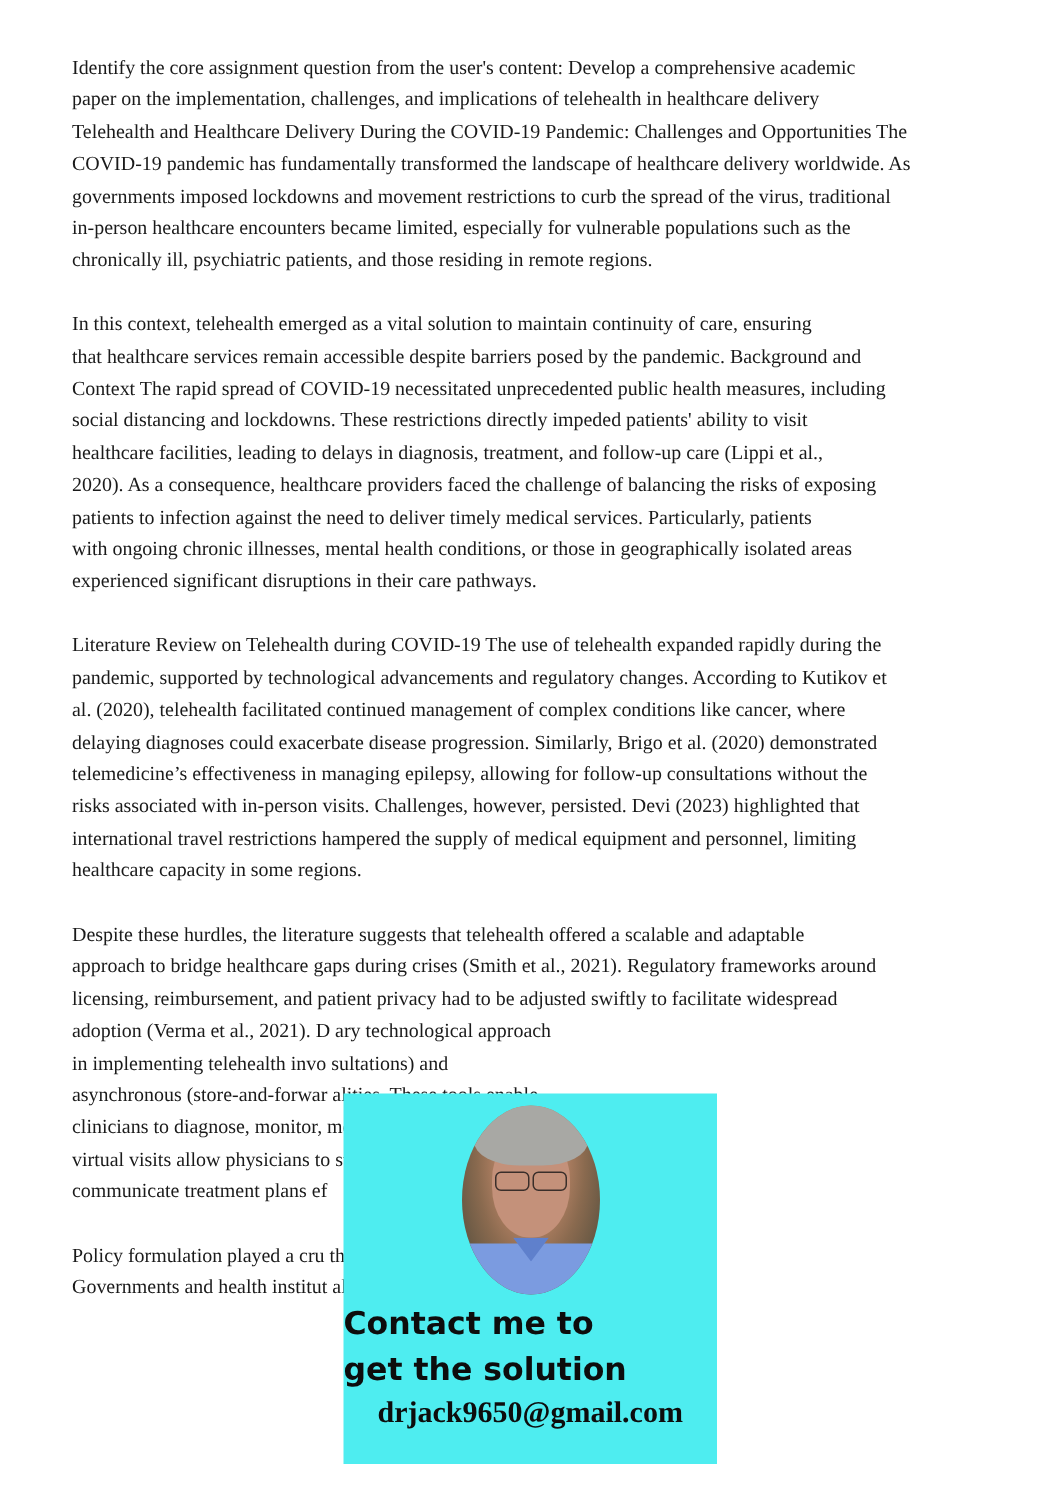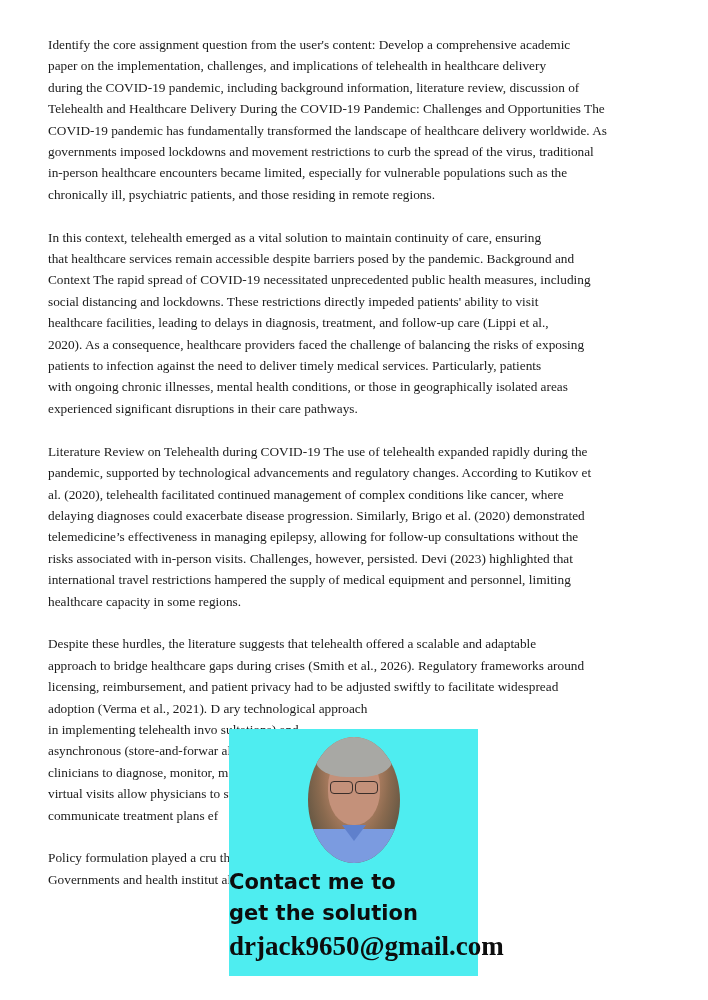--- a/index.html
+++ b/index.html
@@ -27,31 +27,30 @@
   .portrait .shirt { position:absolute; left:0; top:92px; width:92px; height:40px; background:#7b9be0; }
   .portrait .collar { position:absolute; left:34px; top:88px; width:24px; height:16px; background:#5f80cc; clip-path: polygon(0 0,100% 0,50% 100%); }
   .card-title {
     position: absolute; left: 0; width: 100%; 
     font-family: "DejaVu Sans", "Liberation Sans", sans-serif; font-weight: bold;
     font-size: 21px; line-height: 31px; color: #0d0d0d; top: 138px;
   }
   .card-email {
     position: absolute; left: 0; width: 100%; text-align: center; top: 202px;
     font-family: "Liberation Serif", "DejaVu Serif", serif; font-weight: bold;
-    font-size: 27px; color: #0d0d0d;
+    font-size: 20px; color: #0d0d0d;
   }
 </style>
 </head>
 <body>
 
 <div class="page" id="doc">
     <div class="para">
       <span class="line">Identify the core assignment question from the user's content: Develop a comprehensive academic</span>
       <span class="line">paper on the implementation, challenges, and implications of telehealth in healthcare delivery</span>
-      <span class="line">during the COVID-19 pandemic, including background information, literature review, discussion of</span>
       <span class="line">Telehealth and Healthcare Delivery During the COVID-19 Pandemic: Challenges and Opportunities The</span>
       <span class="line">COVID-19 pandemic has fundamentally transformed the landscape of healthcare delivery worldwide. As</span>
       <span class="line">governments imposed lockdowns and movement restrictions to curb the spread of the virus, traditional</span>
       <span class="line">in-person healthcare encounters became limited, especially for vulnerable populations such as the</span>
       <span class="line">chronically ill, psychiatric patients, and those residing in remote regions.</span>
     </div>
     <div class="para">
       <span class="line">In this context, telehealth emerged as a vital solution to maintain continuity of care, ensuring</span>
       <span class="line">that healthcare services remain accessible despite barriers posed by the pandemic. Background and</span>
       <span class="line">Context The rapid spread of COVID-19 necessitated unprecedented public health measures, including</span>
@@ -67,21 +66,21 @@
       <span class="line">pandemic, supported by technological advancements and regulatory changes. According to Kutikov et</span>
       <span class="line">al. (2020), telehealth facilitated continued management of complex conditions like cancer, where</span>
       <span class="line">delaying diagnoses could exacerbate disease progression. Similarly, Brigo et al. (2020) demonstrated</span>
       <span class="line">telemedicine’s effectiveness in managing epilepsy, allowing for follow-up consultations without the</span>
       <span class="line">risks associated with in-person visits. Challenges, however, persisted. Devi (2023) highlighted that</span>
       <span class="line">international travel restrictions hampered the supply of medical equipment and personnel, limiting</span>
       <span class="line">healthcare capacity in some regions.</span>
     </div>
     <div class="para">
       <span class="line">Despite these hurdles, the literature suggests that telehealth offered a scalable and adaptable</span>
-      <span class="line">approach to bridge healthcare gaps during crises (Smith et al., 2026). Regulatory frameworks around</span>
+      <span class="line">approach to bridge healthcare gaps during crises (Smith et al., 2021). Regulatory frameworks around</span>
       <span class="line">licensing, reimbursement, and patient privacy had to be adjusted swiftly to facilitate widespread</span>
       <span class="line">adoption (Verma et al., 2021). D                                                                    ary technological approach</span>
       <span class="line">in implementing telehealth invo                                                                     sultations) and</span>
       <span class="line">asynchronous (store-and-forwar                                                                     alities. These tools enable</span>
       <span class="line">clinicians to diagnose, monitor,                                                                   motely. For example,</span>
       <span class="line">virtual visits allow physicians to                                                                 stories, and</span>
       <span class="line">communicate treatment plans ef</span>
     </div>
     <div class="para">
       <span class="line">Policy formulation played a cru                                                                    th during the pandemic.</span>

